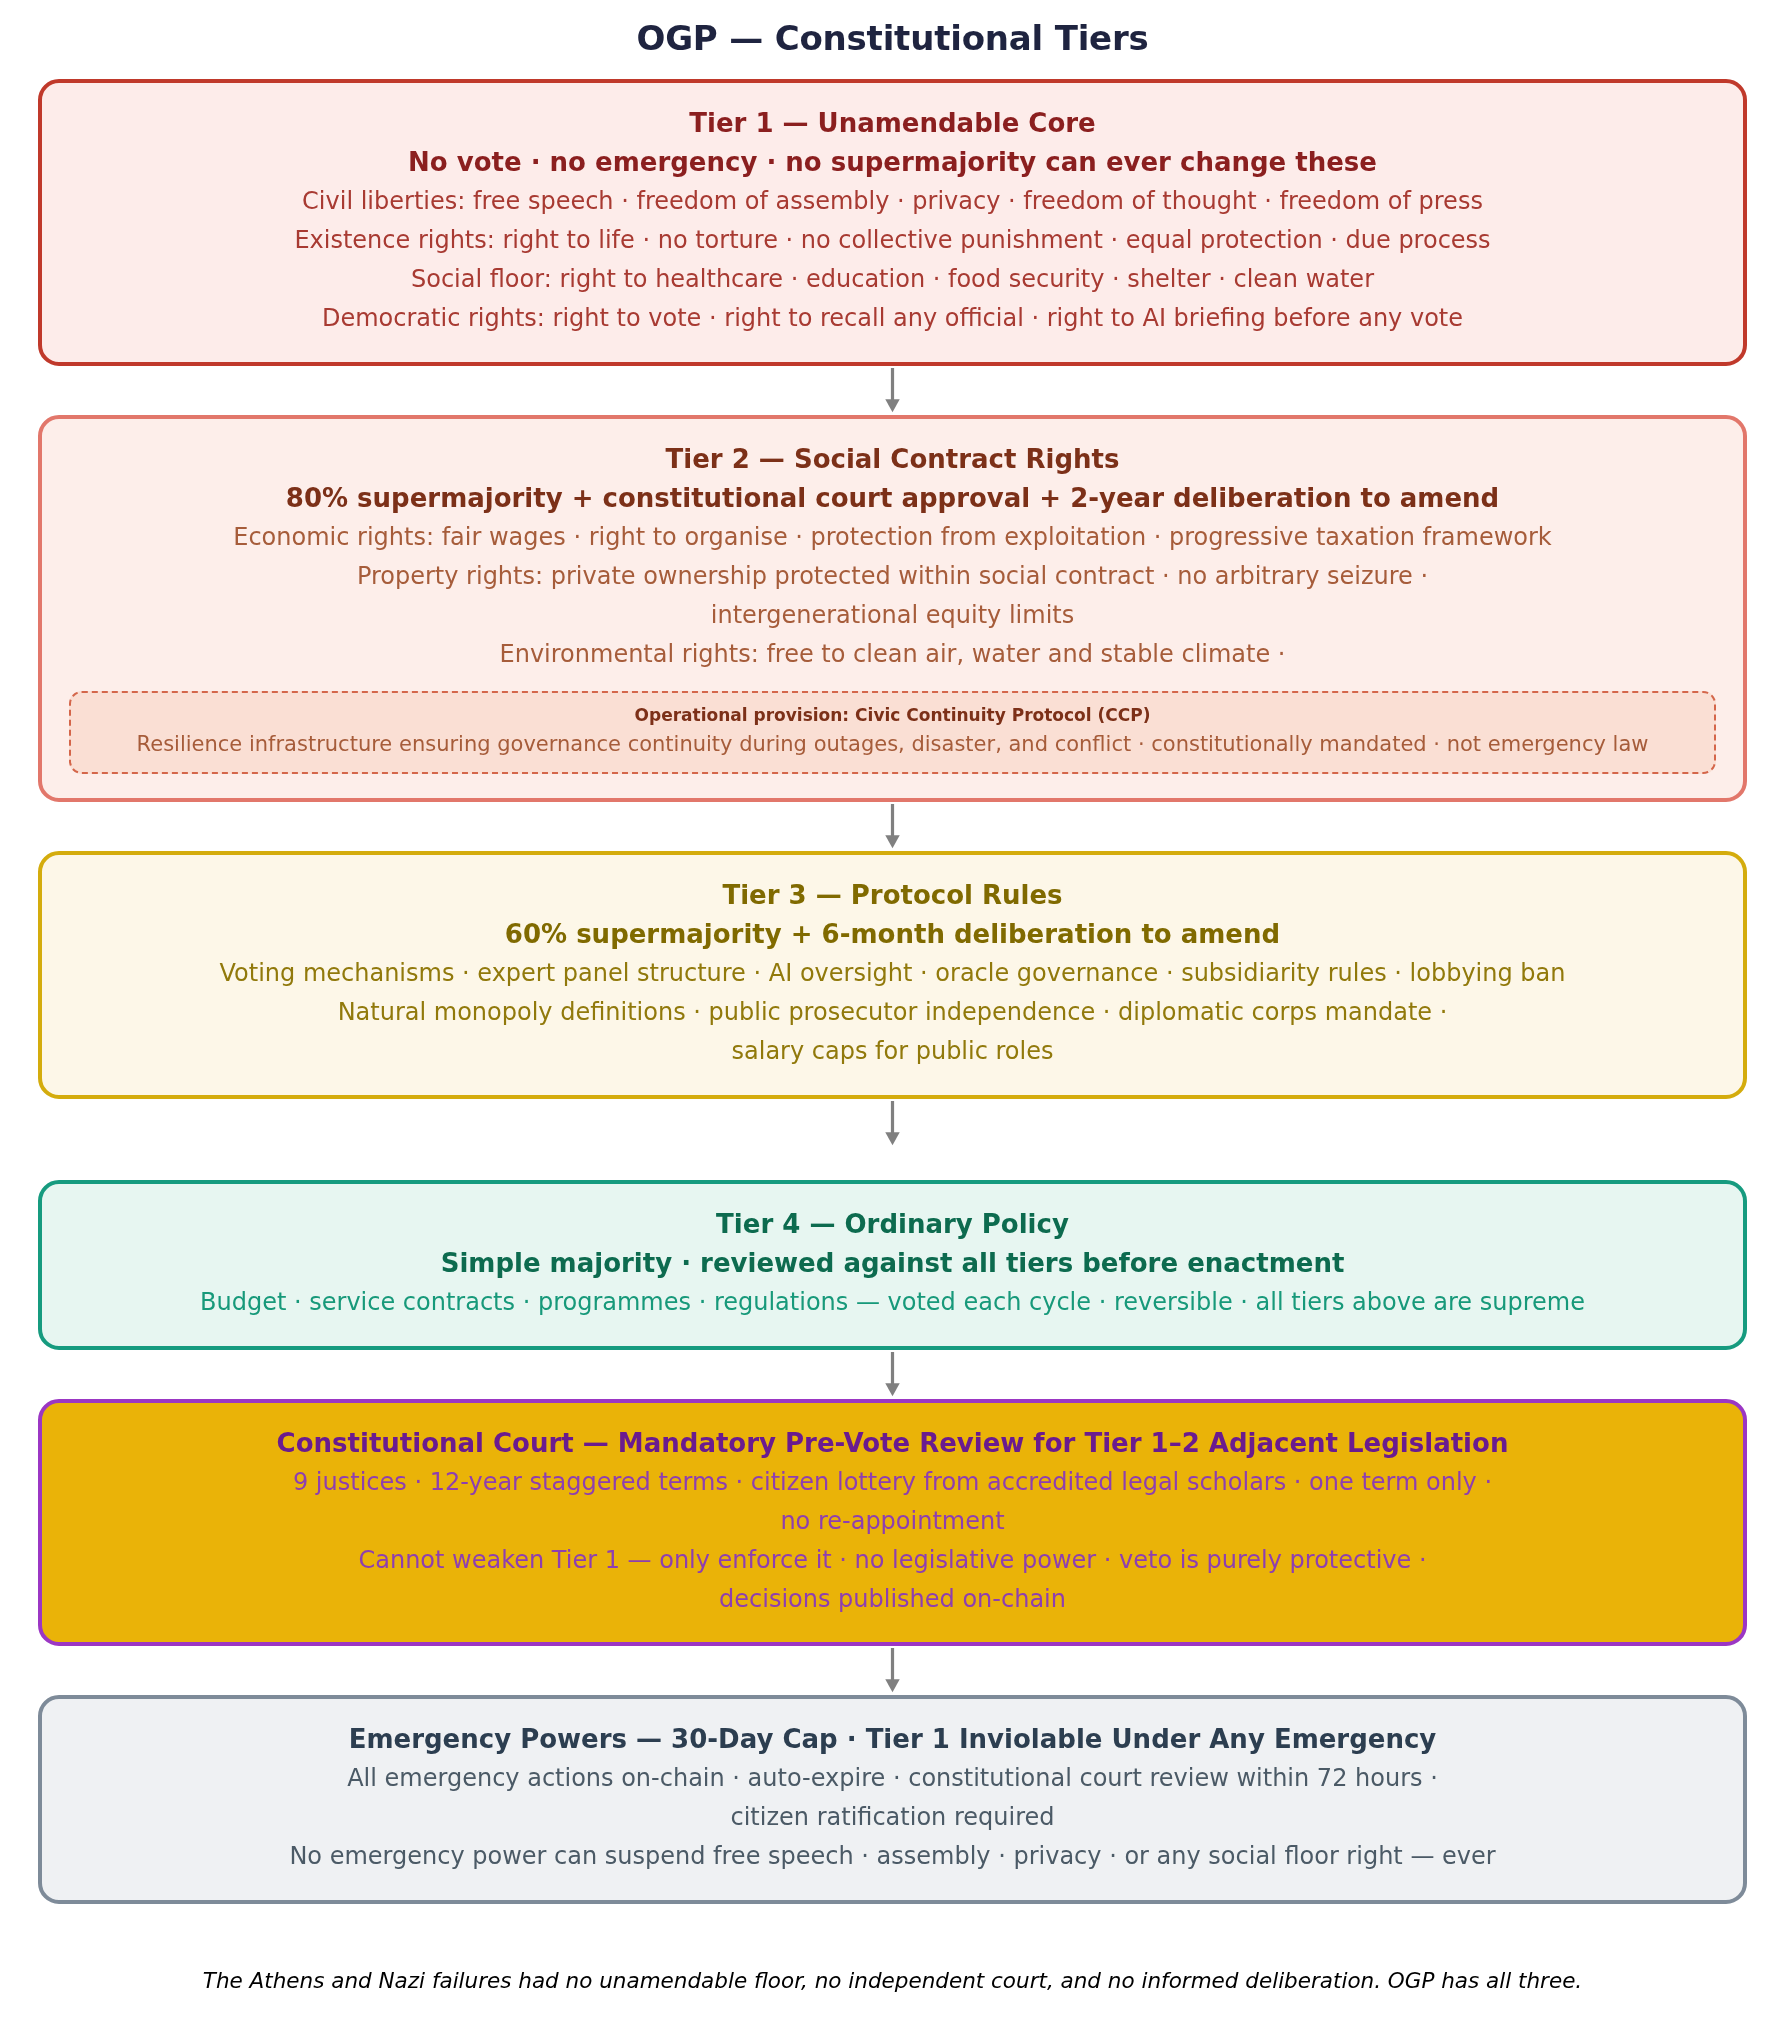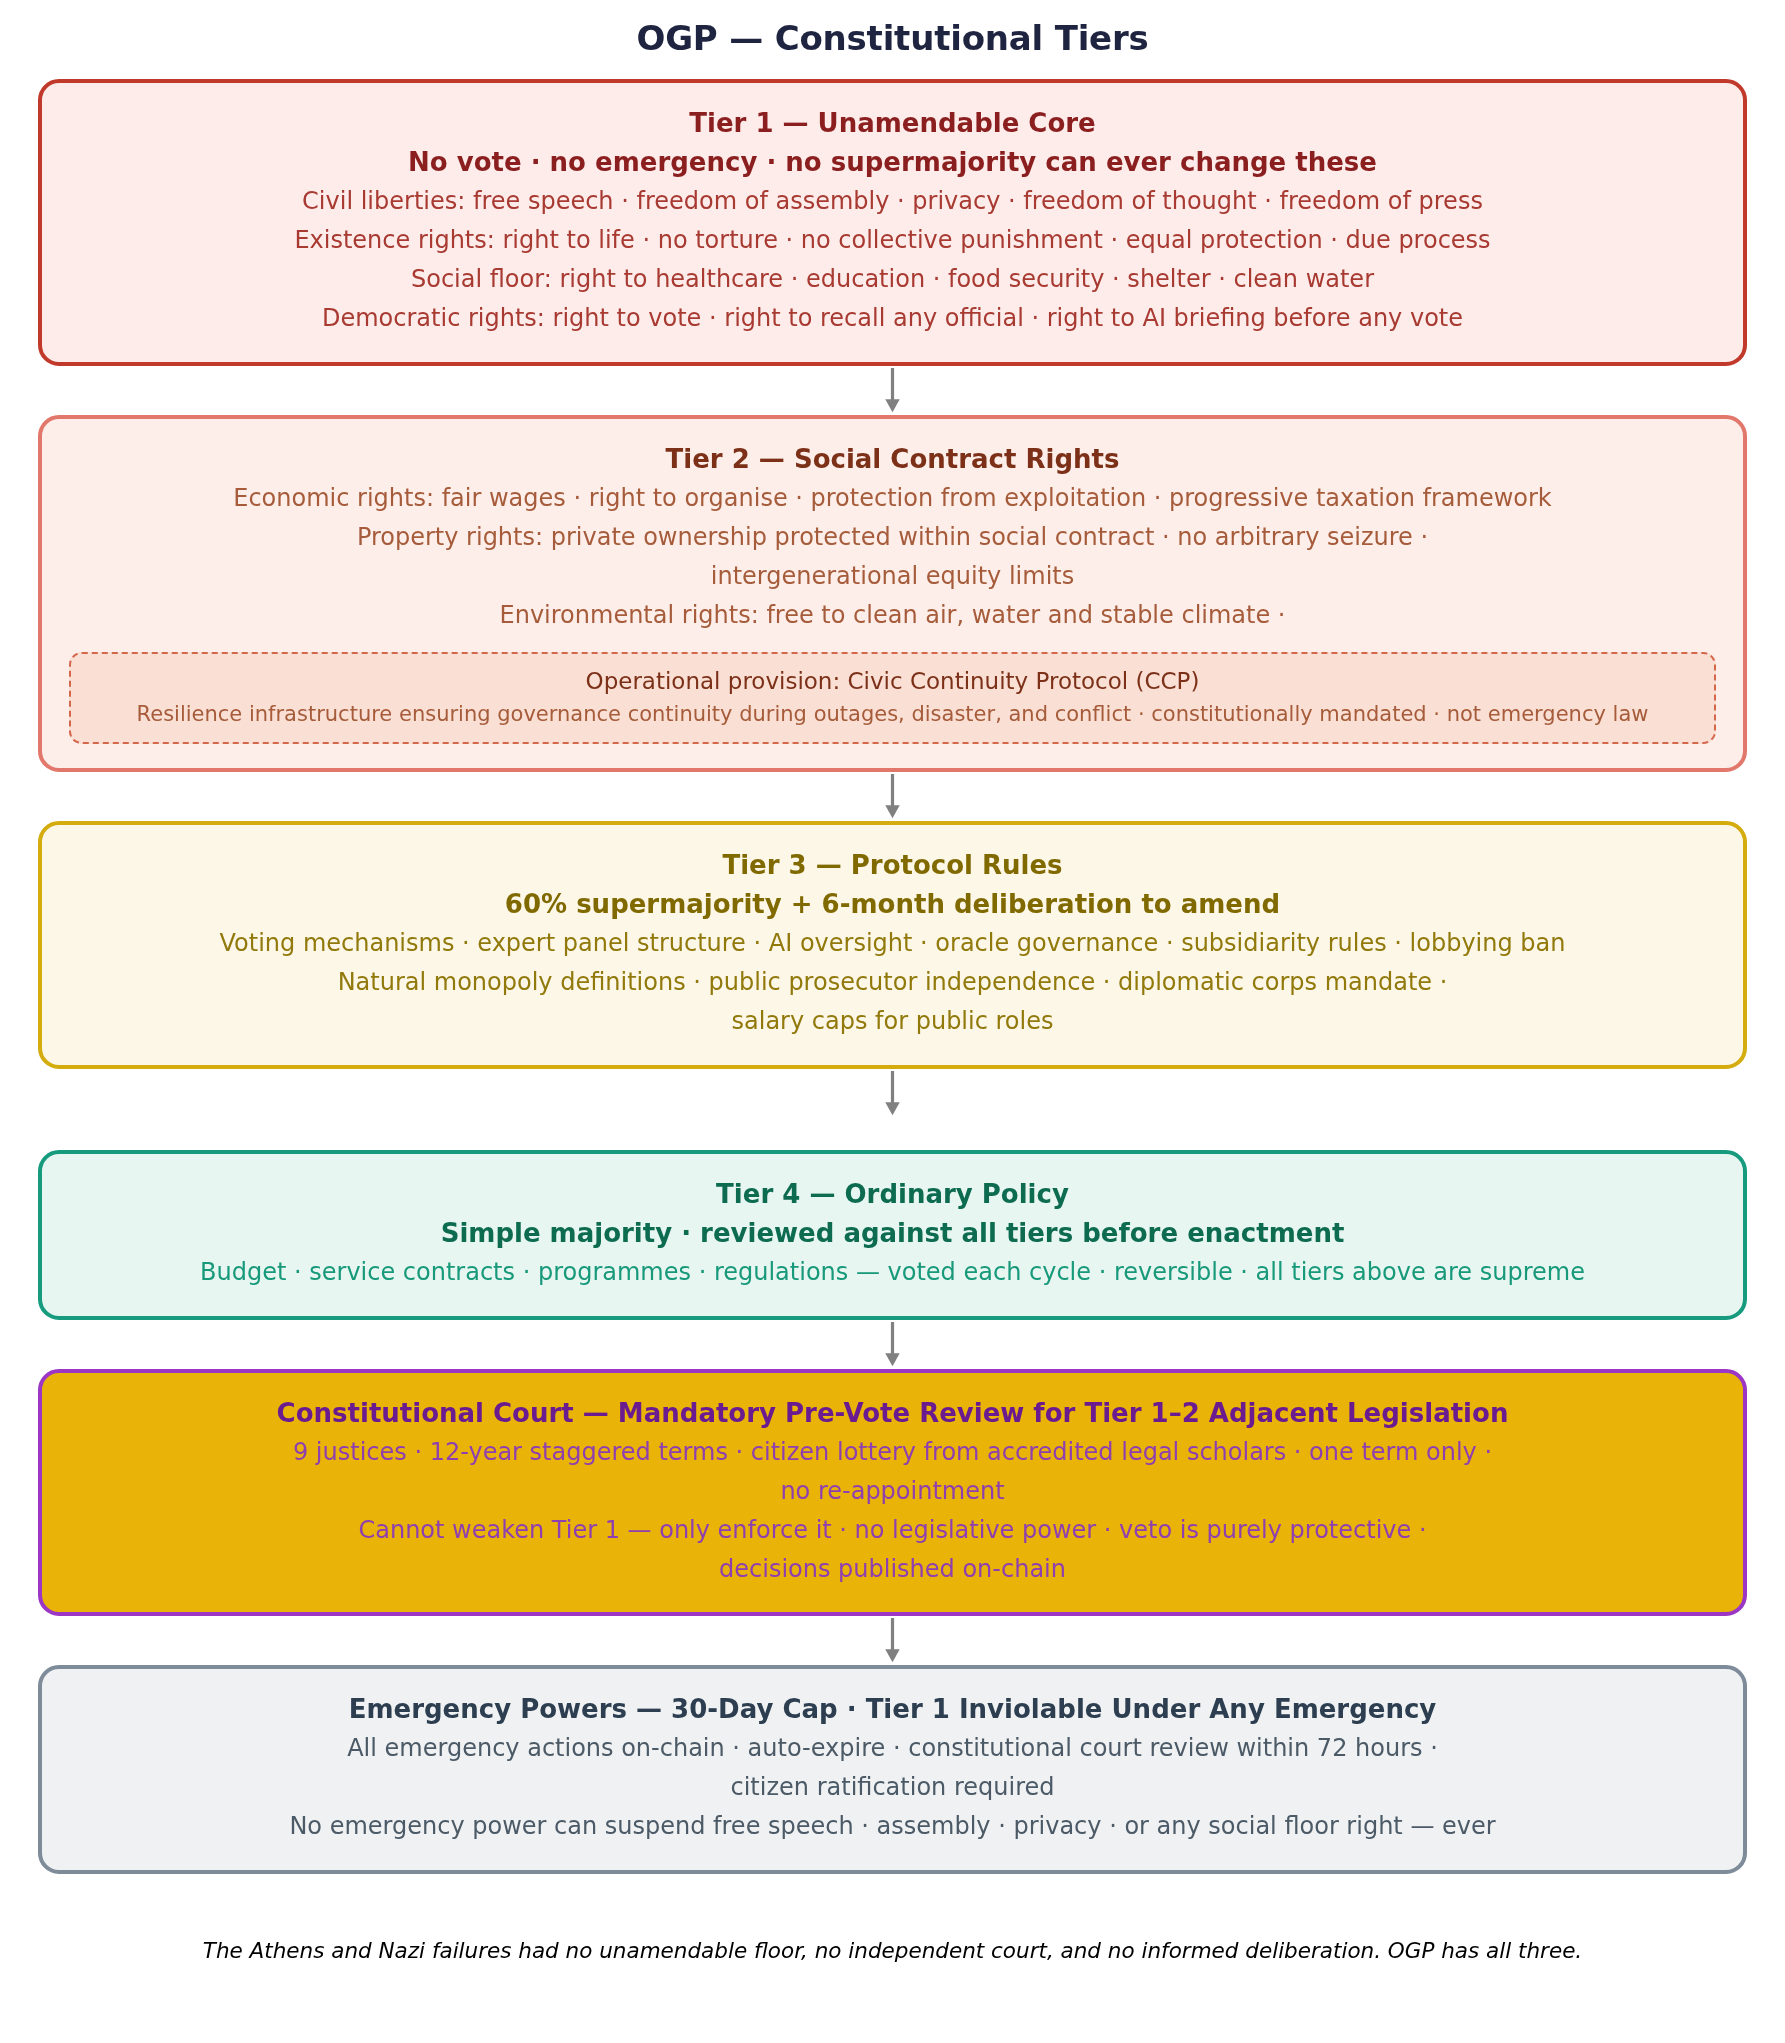--- a/index.html
+++ b/index.html
@@ -72,22 +72,22 @@
   
   .ccp {
     margin-top: 17.6px;
     border: 2.4px dashed #d4664a;
     border-radius: 12.8px;
     background: #fadfd4;
     padding: 10.4px 14.4px 12px;
     text-align: center;
   }
   .ccp-title {
-    font-size: 23px;
-    font-weight: normal;
+    font-size: 17px;
+    font-weight: bold;
     color: #7c3018;
     line-height: 1.5;
   }
   .ccp-body {
     font-size: 21px;
     color: #a65c3a;
     line-height: 1.5;
   }
 
   
@@ -147,20 +147,21 @@
 
   <div class="arrow">
     <svg width="21" height="45" viewBox="0 0 26 56" aria-hidden="true">
       <line x1="13" y1="0" x2="13" y2="42" stroke="#808080" stroke-width="4"></line>
       <polygon points="13,55 4,39 22,39" fill="#808080"></polygon>
     </svg>
   </div>
 
   <section class="tier t2">
     <div class="tier-head">Tier 2 — Social Contract Rights</div>
+    <div class="tier-sub">80% supermajority + constitutional court approval + 2-year deliberation to amend</div>
     <div class="tier-line">Economic rights: fair wages · right to organise · protection from exploitation · progressive taxation framework</div>
     <div class="tier-line">Property rights: private ownership protected within social contract · no arbitrary seizure ·</div>
     <div class="tier-line">intergenerational equity limits</div>
     <div class="tier-line">Environmental rights: free to clean air, water and stable climate ·</div>
 
     <div class="ccp">
       <div class="ccp-title">Operational provision: Civic Continuity Protocol (CCP)</div>
       <div class="ccp-body">Resilience infrastructure ensuring governance continuity during outages, disaster, and conflict · constitutionally mandated · not emergency law</div>
     </div>
   </section>

